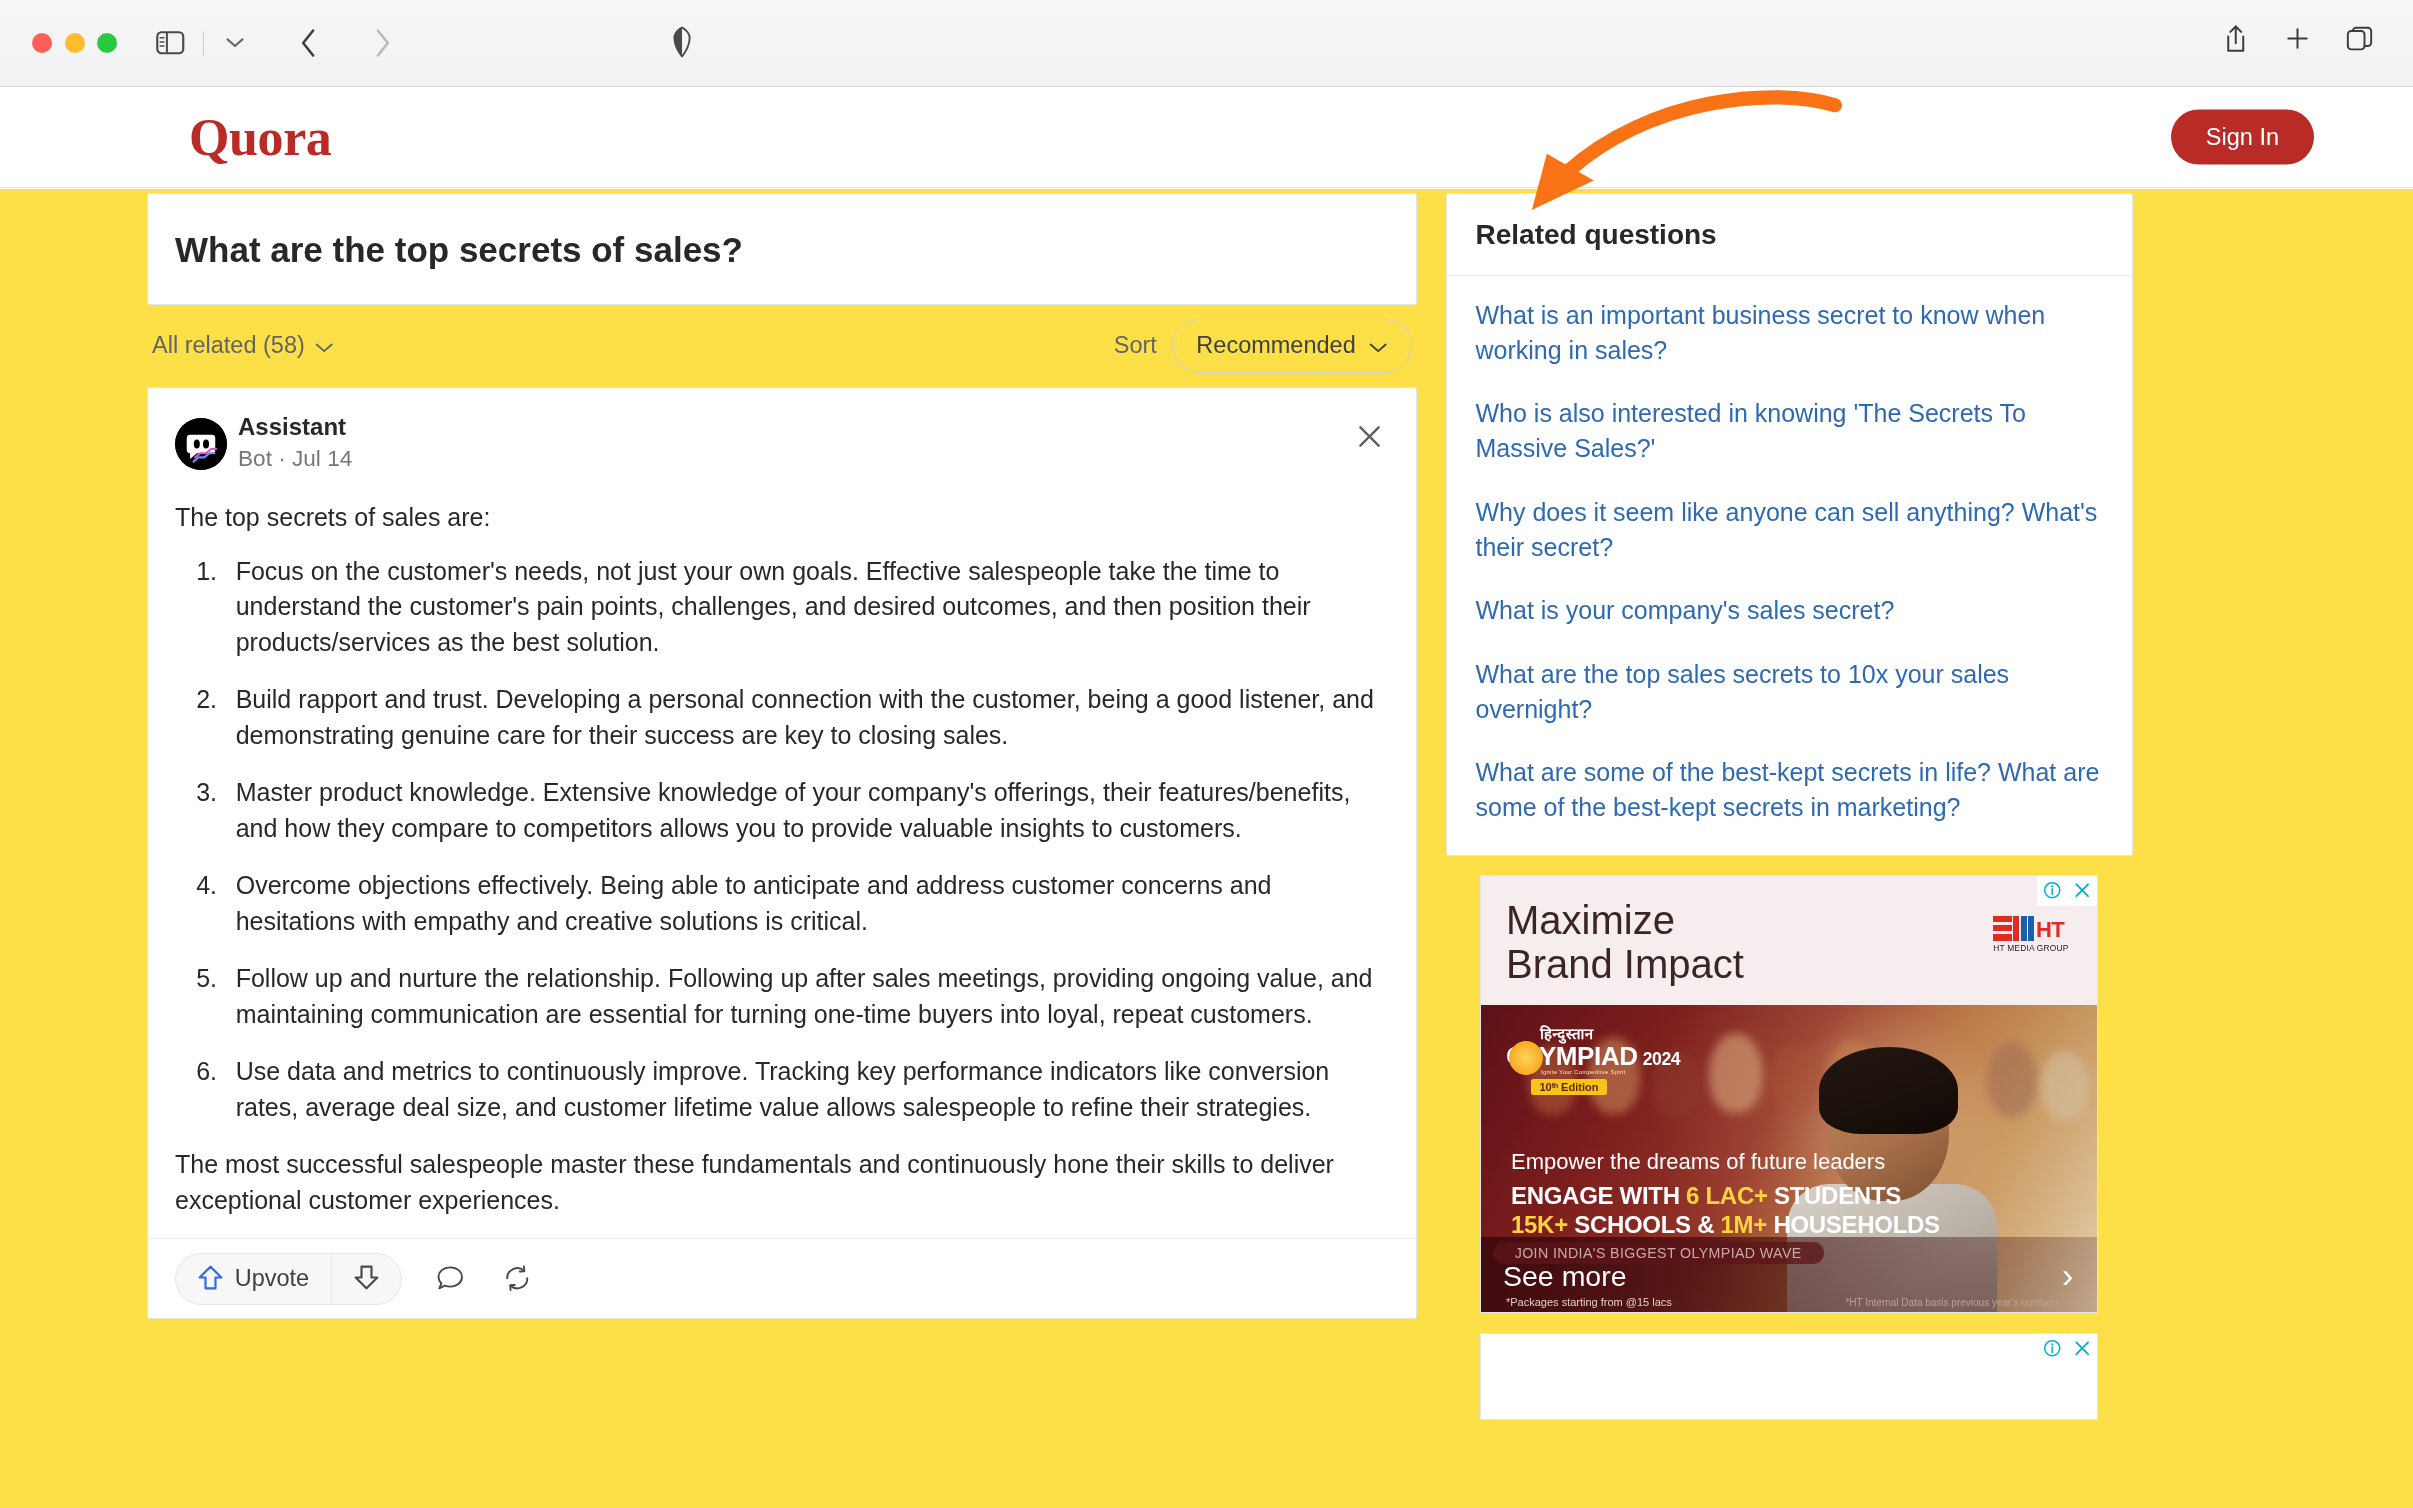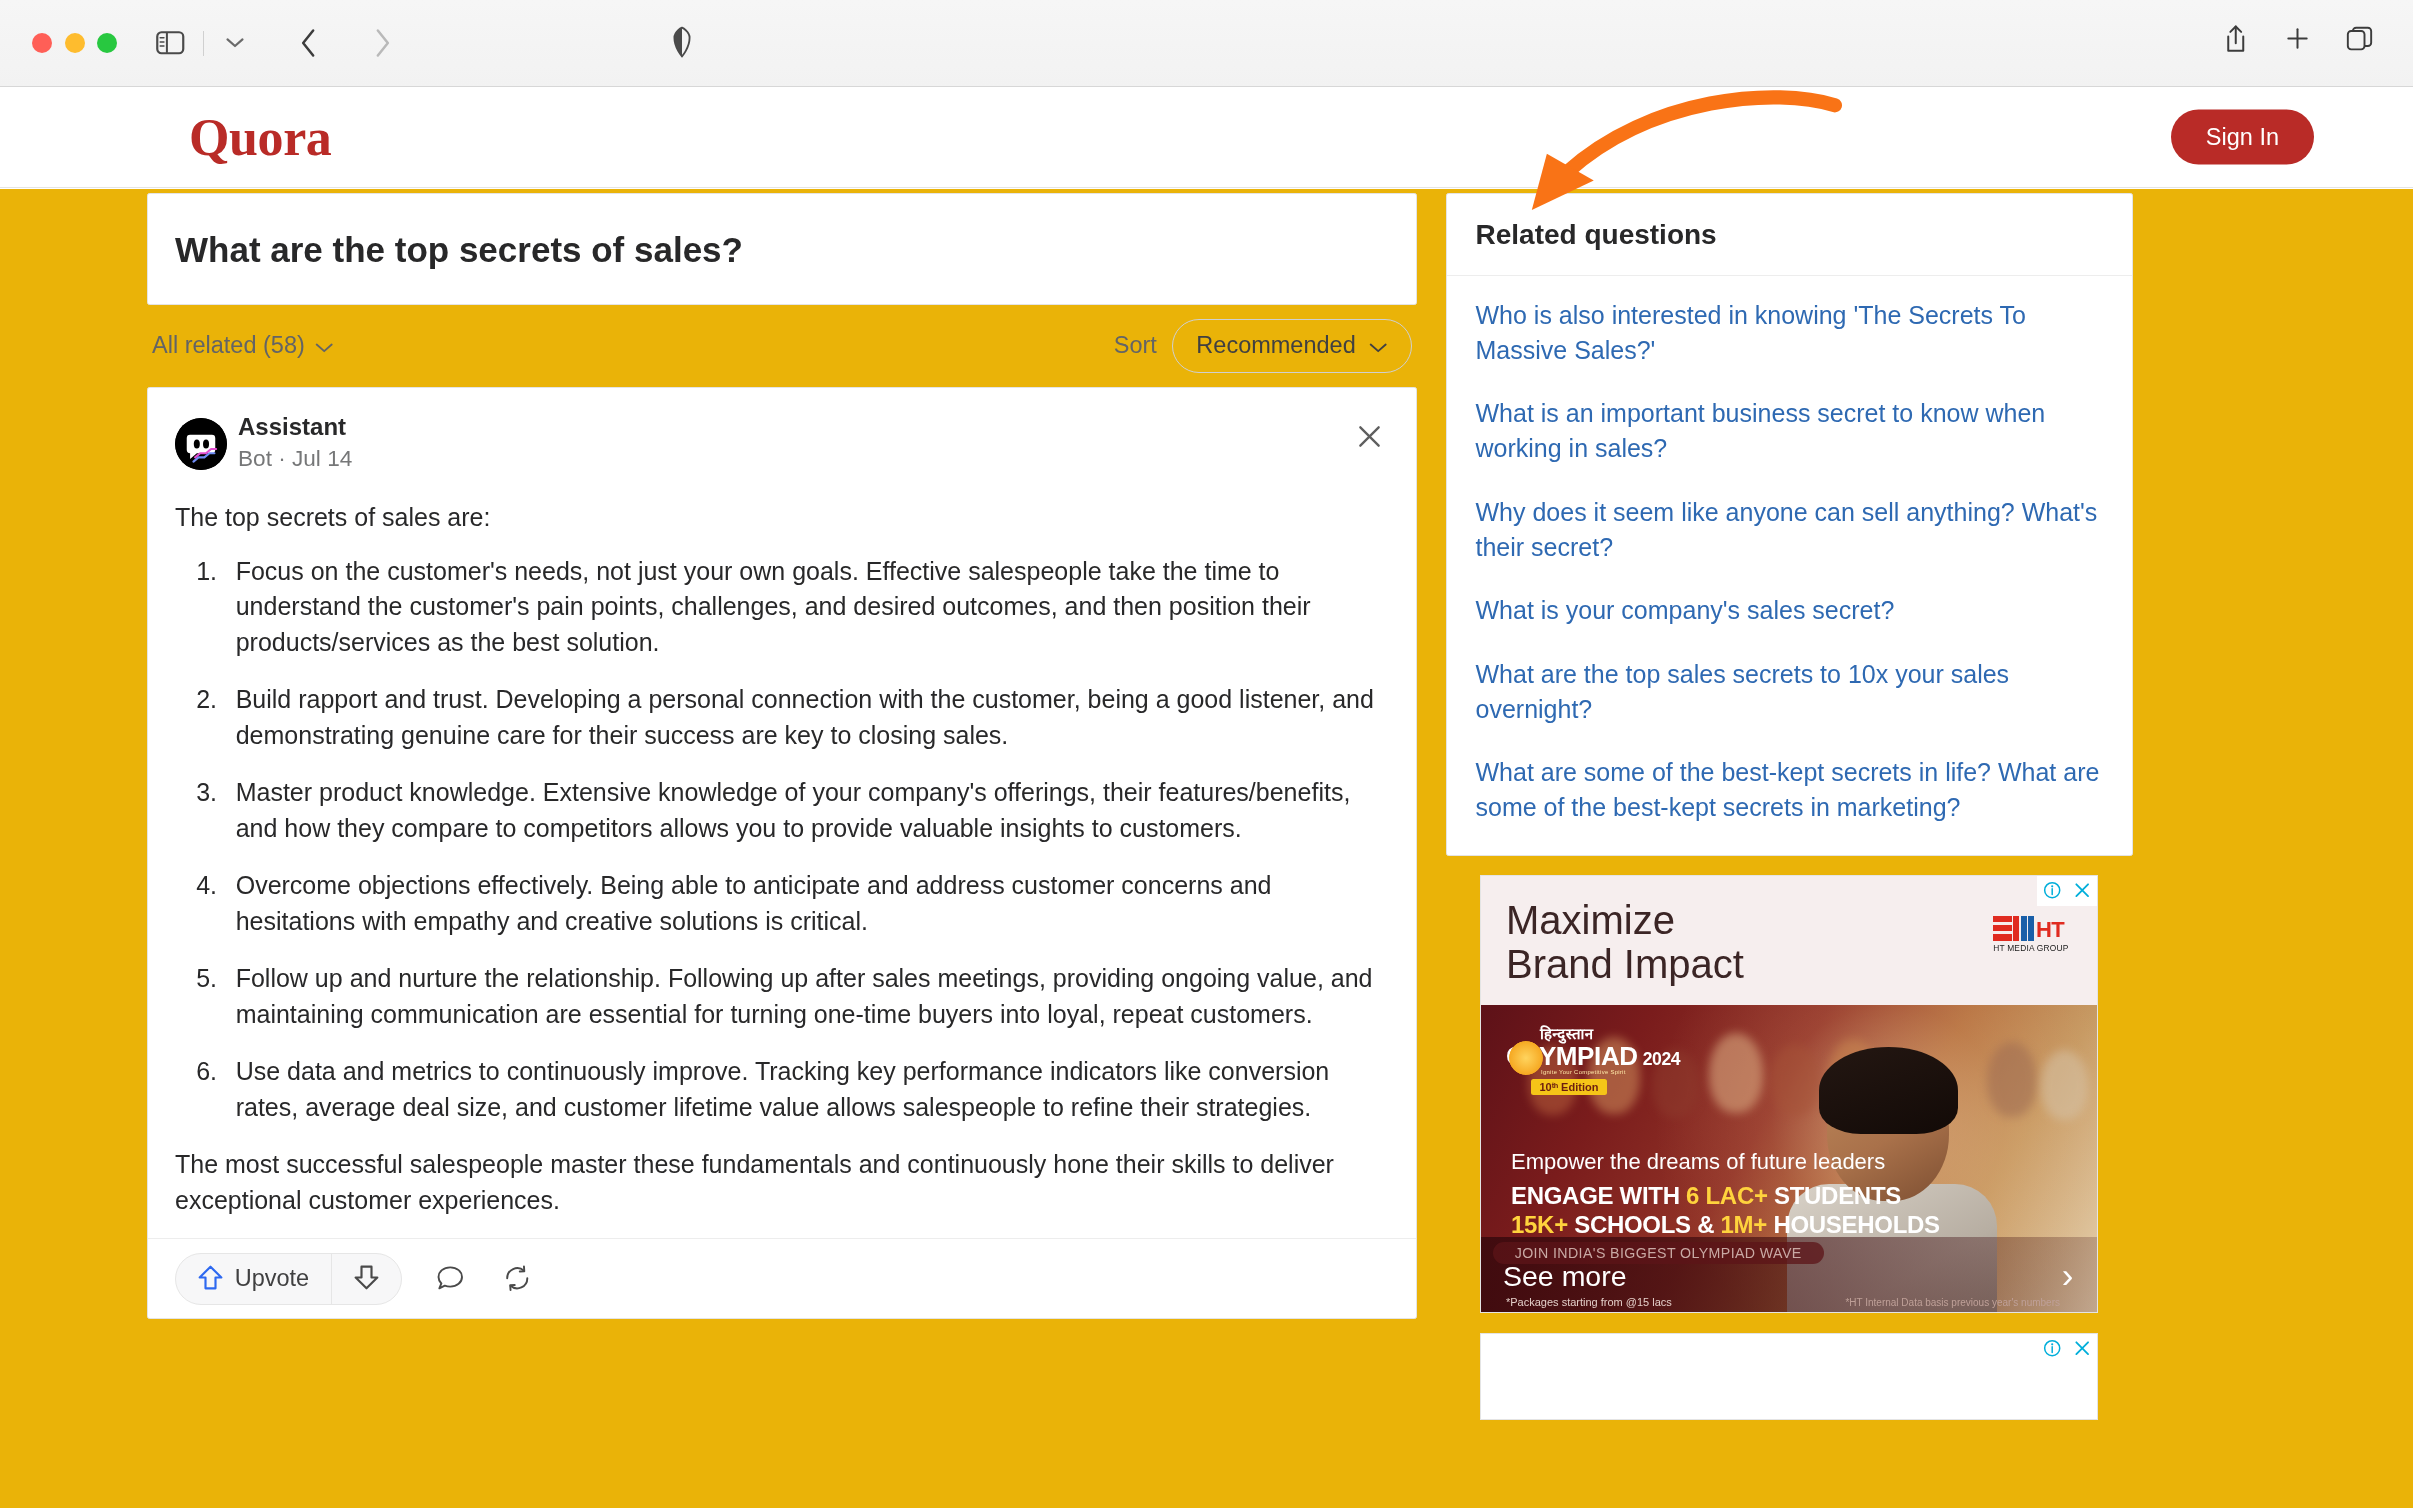--- a/index.html
+++ b/index.html
@@ -83,21 +83,21 @@
     border-radius: 50px;
     border: none;
     font-family: "Liberation Sans", sans-serif;
     cursor: pointer;
   }
 
   
   .page-body {
     position: absolute; top: 189px; left: 0;
     width: 2413px; height: 1320px;
-    background: #eab308;
+    background: #fde047;
   }
 
   
   .main-col {
     position: absolute; left: 147px; top: 4.2px;
     width: 1270px;
   }
   .question-card {
     background: #ffffff;
     border: 0.8px solid #e4e4e4;
@@ -504,22 +504,22 @@
           </svg>
         </div>
       </div>
     </div>
   </div>
 
   <div class="right-rail">
     <div class="related-card">
       <div class="related-header">Related questions</div>
       <div class="related-list">
+        <a class="related-item">What is an important business secret to know when working in sales?</a>
         <a class="related-item">Who is also interested in knowing 'The Secrets To Massive Sales?'</a>
-        <a class="related-item">What is an important business secret to know when working in sales?</a>
         <a class="related-item">Why does it seem like anyone can sell anything? What's their secret?</a>
         <a class="related-item">What is your company's sales secret?</a>
         <a class="related-item">What are the top sales secrets to 10x your sales overnight?</a>
         <a class="related-item">What are some of the best-kept secrets in life? What are some of the best-kept secrets in marketing?</a>
       </div>
     </div>
 
     <div class="ad-card">
       <div class="ad-choices">
         <div class="adc-box">

